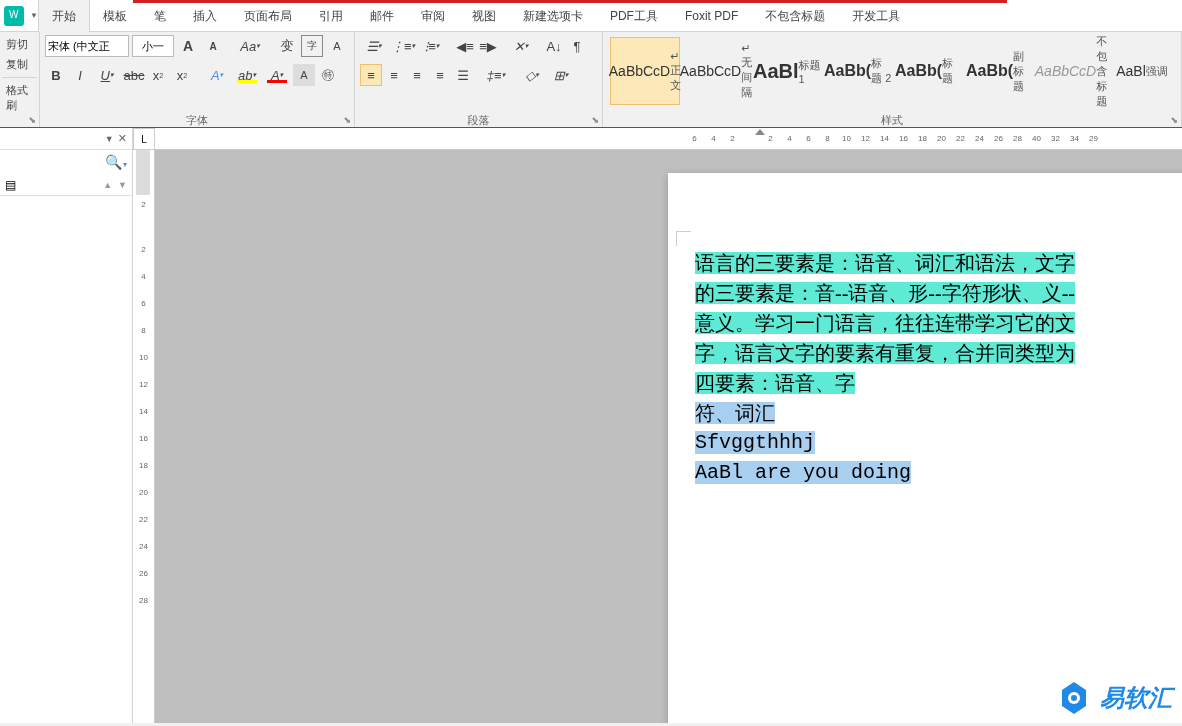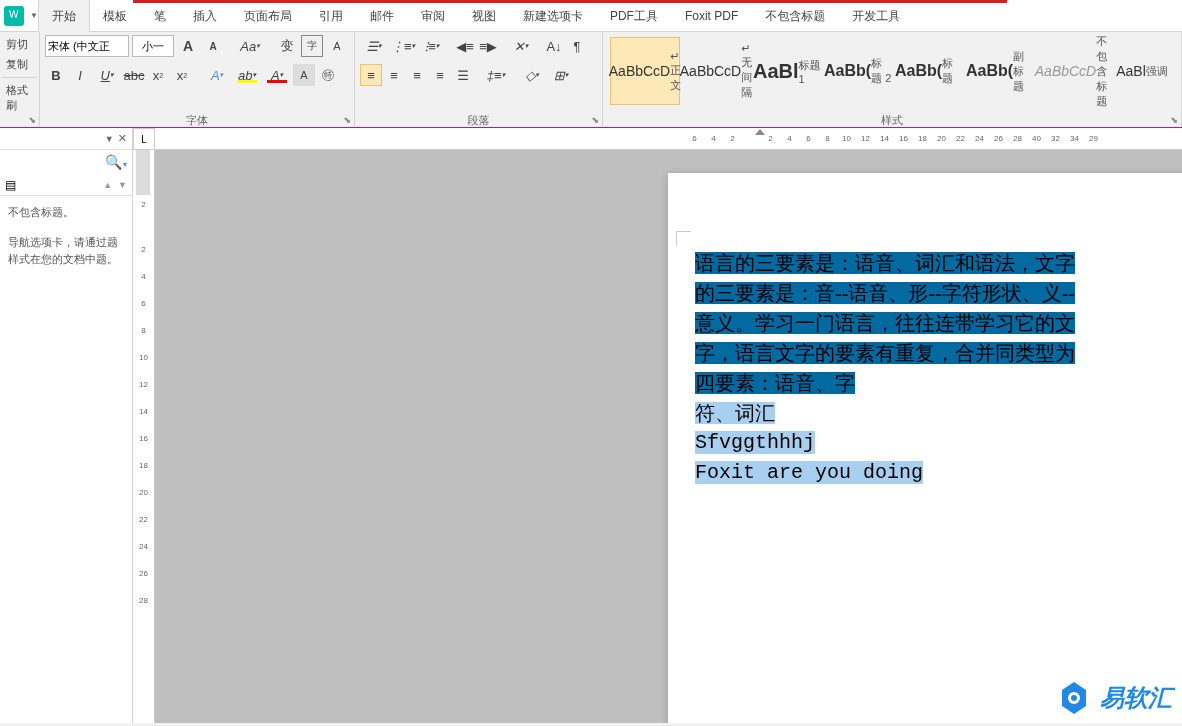--- a/index.html
+++ b/index.html
@@ -74,21 +74,21 @@
 .ruler-margin { position: absolute; left: 597px; top: 1px; width: 16px; height: 10px; }
 .ruler-triangle { width: 0; height: 0; border-left: 5px solid transparent; border-right: 5px solid transparent; border-bottom: 6px solid #888; margin: 0 auto; }
 .ruler-v { position: absolute; left: 0; top: 22px; width: 22px; bottom: 0; background: #fff; border-right: 1px solid #ccc; overflow: hidden; }
 .ruler-v-grey { position: absolute; left: 3px; top: 0; width: 14px; height: 45px; background: #dcdcdc; }
 .ruler-v-ticks { position: absolute; top: 50px; left: 0; right: 0; display: flex; flex-direction: column; align-items: center; gap: 18px; font-size: 8px; color: #666; }
 
 .page { position: absolute; left: 535px; top: 45px; width: 800px; min-height: 1000px; background: #fff; box-shadow: 0 2px 8px rgba(0,0,0,0.2); padding: 75px 0 0 27px; }
 .page-corner { position: absolute; width: 15px; height: 15px; }
 .pc-tl { left: 8px; top: 58px; border-left: 1px solid #ccc; border-top: 1px solid #ccc; }
 .doc-text { font-family: SimSun, serif; font-size: 20px; line-height: 1.5; color: #000; }
-.sel { background: #0369a1; }
+.sel { background: #5eead4; }
 .sel-partial { display: inline; background: #a8cef0; }
 .mono { font-family: "Courier New", monospace; }
 
 .watermark { position: absolute; right: 10px; bottom: 10px; display: flex; align-items: center; gap: 8px; font-size: 24px; font-weight: bold; color: #2089e5; font-style: italic; }
 .wm-icon { width: 36px; height: 36px; }
 </style>
 </head>
 <body>
 
 <div class="red-bar"></div>
@@ -246,24 +246,20 @@
     </div>
     <div class="nav-search">
       <span class="search-icon">🔍<span style="font-size:8px;">▾</span></span>
     </div>
     <div class="nav-toolbar">
       <span style="font-size:12px;">▤</span>
       <div class="nav-tb-right">
         <span style="font-size:9px;color:#999;">▲</span>
         <span style="font-size:9px;color:#999;">▼</span>
       </div>
-    </div>
-    <div class="nav-body">
-      <p>不包含标题。</p>
-      <p>导航选项卡，请通过题样式在您的文档中题。</p>
     </div>
   </div>
 
   <div class="editor-area">
     <div class="ruler-corner">L</div>
     <div class="ruler-h">
       <div class="ruler-h-content">
           <div class="ruler-tick">6</div>
           <div class="ruler-tick">4</div>
           <div class="ruler-tick">2</div>
@@ -312,21 +308,21 @@
           <div>28</div>
         </div>
     </div>
     <div class="page">
       <div class="page-corner pc-tl"></div>
 
       <div class="doc-text">
         <div style="width:395px;"><span class="sel">语言的三要素是：语音、词汇和语法，文字的三要素是：音--语音、形--字符形状、义--意义。学习一门语言，往往连带学习它的文字，语言文字的要素有重复，合并同类型为四要素：语音、字</span></div>
         <div><span class="sel-partial">符、词汇</span></div>
         <div class="mono"><span class="sel-partial">Sfvggthhhj</span></div>
-        <div class="mono"><span class="sel-partial">Foxit are you doing</span></div>
+        <div class="mono"><span class="sel-partial">AaBl are you doing</span></div>
       </div>
     </div>
   </div>
 </div>
 
 <div class="watermark">
   <svg class="wm-icon" viewBox="0 0 36 36">
       <path d="M18 2 L30 10 L30 26 L18 34 L6 26 L6 10 Z" fill="#2089e5"></path>
       <circle cx="18" cy="18" r="6" fill="#fff"></circle>
       <circle cx="18" cy="18" r="3" fill="#2089e5"></circle>

